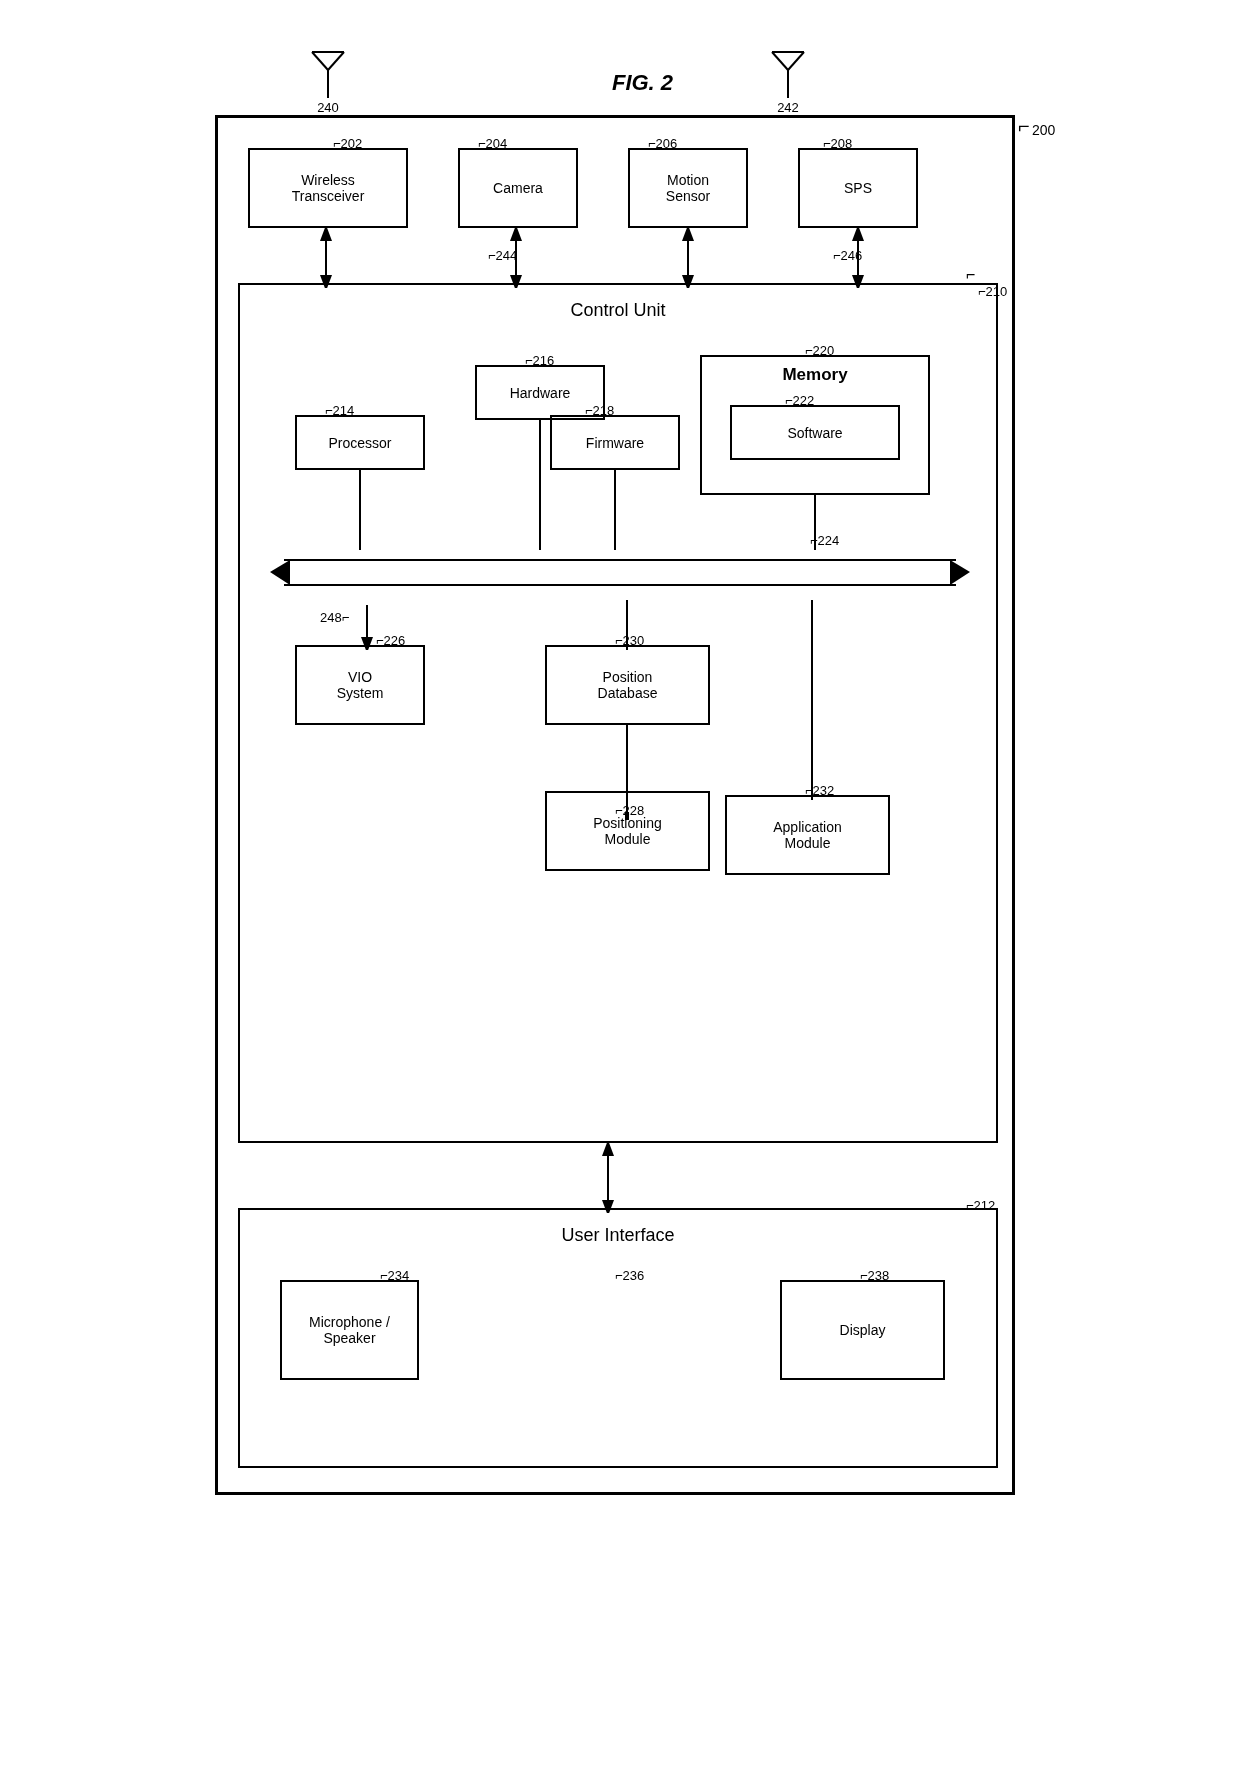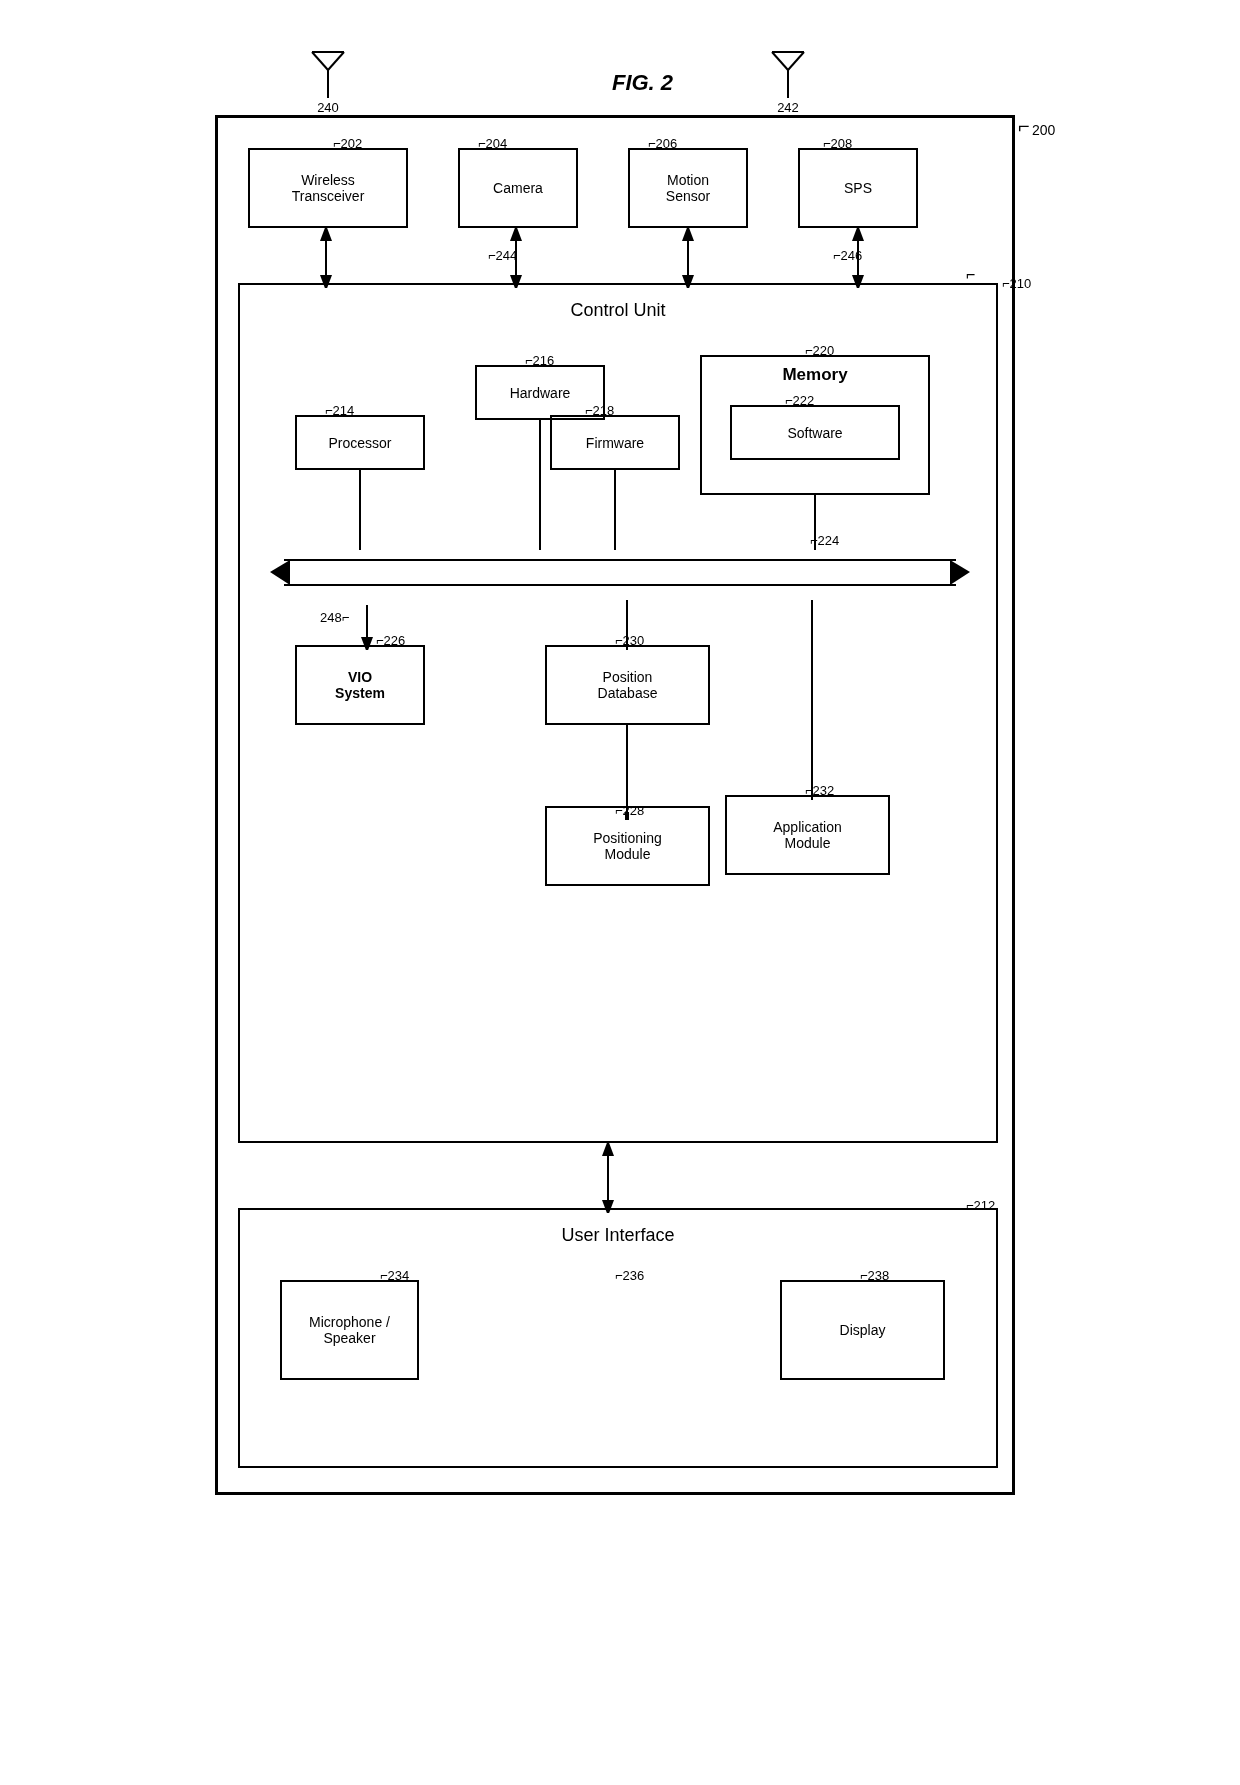--- a/index.html
+++ b/index.html
@@ -180,21 +180,21 @@
 
         <line x1="14" y1="40" x2="686" y2="40" stroke="#000" stroke-width="2"></line>
 
         <polygon points="0,27 20,15 20,40" fill="#000"></polygon>
 
         <polygon points="700,27 680,15 680,40" fill="#000"></polygon>
       </svg>
       <div style="position:absolute; top:248px; left:570px; font-size:13px;">⌐224</div>
 
       <div style="position:absolute; top:360px; left:55px; width:130px; height:80px; border:2px solid #000; display:flex; align-items:center; justify-content:center; text-align:center; font-size:14px;">
-        <span style="white-space:pre-line;font-weight:bold;">VIO
+        <span style="white-space:pre-line;">VIO
 System</span>
       </div>
       <div style="position:absolute; top:348px; left:136px; font-size:13px;">⌐226</div>
 
       <svg style="position:absolute; top:315px; left:117px; width:20px; height:50px;">
         <defs>
             <marker id="ah248" markerWidth="8" markerHeight="6" refX="4" refY="3" orient="auto">
               <polygon points="0 0, 8 3, 0 6" fill="#000"></polygon>
             </marker>
           </defs>
@@ -209,21 +209,21 @@
       <div style="position:absolute; top:348px; left:375px; font-size:13px;">⌐230</div>
 
       <svg style="position:absolute; top:315px; left:385px; width:4px; height:50px;">
         <line x1="2" y1="0" x2="2" y2="50" stroke="#000" stroke-width="2"></line>
       </svg>
 
       <svg style="position:absolute; top:315px; left:570px; width:4px; height:200px;">
         <line x1="2" y1="0" x2="2" y2="200" stroke="#000" stroke-width="2"></line>
       </svg>
 
-      <div style="position:absolute; top:521px; left:305px; width:165px; height:80px; border:2px solid #000; display:flex; align-items:center; justify-content:center; text-align:center; font-size:14px;">
+      <div style="position:absolute; top:506px; left:305px; width:165px; height:80px; border:2px solid #000; display:flex; align-items:center; justify-content:center; text-align:center; font-size:14px;">
         <span style="white-space:pre-line;">Positioning
 Module</span>
       </div>
       <div style="position:absolute; top:518px; left:375px; font-size:13px;">⌐228</div>
 
       <div style="position:absolute; top:510px; left:485px; width:165px; height:80px; border:2px solid #000; display:flex; align-items:center; justify-content:center; text-align:center; font-size:14px;">
         <span style="white-space:pre-line;">Application
 Module</span>
       </div>
       <div style="position:absolute; top:498px; left:565px; font-size:13px;">⌐232</div>
@@ -232,21 +232,21 @@
         <defs>
             <marker id="ahDown1" markerWidth="8" markerHeight="6" refX="4" refY="3" orient="auto">
               <polygon points="0 0, 8 3, 0 6" fill="#000"></polygon>
             </marker>
           </defs>
         <line x1="2" y1="0" x2="2" y2="95" stroke="#000" stroke-width="2" marker-end="url(#ahDown1)"></line>
       </svg>
 
     </div>
 
-    <div style="position:absolute; top:158px; left:760px; font-size:13px;margin-left:24px;">⌐210</div>
+    <div style="position:absolute; top:166px; left:760px; font-size:13px;">⌐210</div>
     <div style="position:absolute; top:148px; left:748px; font-size:16px;">⌐</div>
 
     <svg style="position:absolute; top:1025px; left:375px; width:30px; height:70px;">
       <defs>
         <marker id="ahUI1" markerWidth="8" markerHeight="6" refX="4" refY="3" orient="auto">
             <polygon points="0 0, 8 3, 0 6" fill="#000"></polygon>
           </marker>
         <marker id="ahUI2" markerWidth="8" markerHeight="6" refX="4" refY="3" orient="auto-start-reverse">
             <polygon points="0 0, 8 3, 0 6" fill="#000"></polygon>
           </marker>

